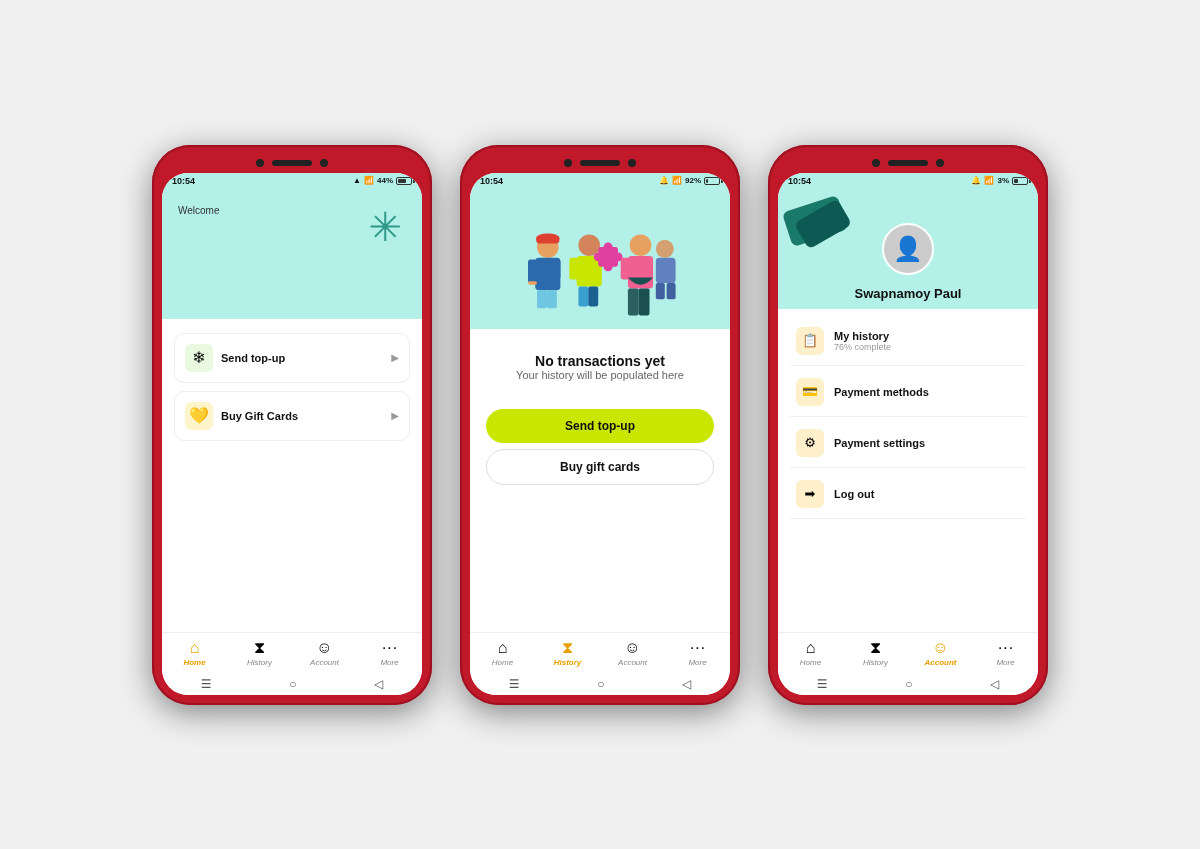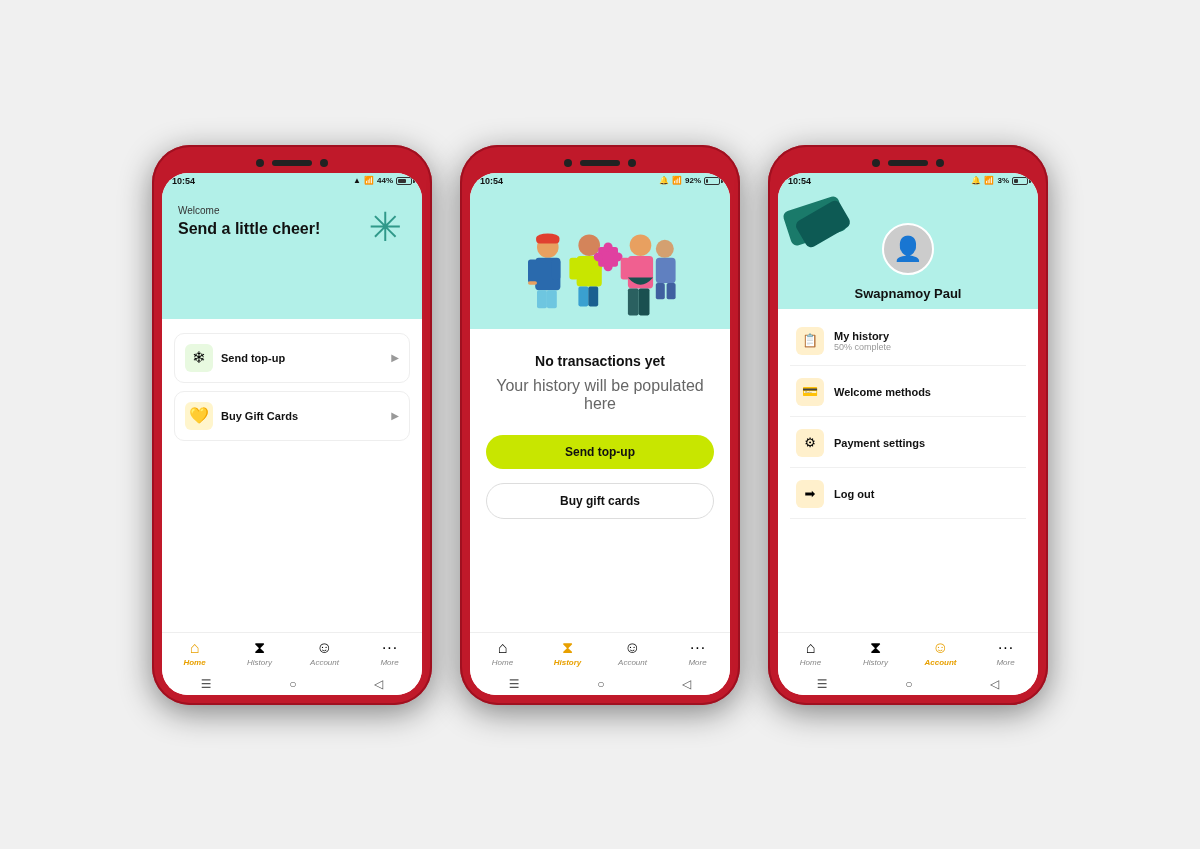--- a/index.html
+++ b/index.html
@@ -284,35 +284,35 @@
       height: 110px;
     }
 
     .history-body {
       flex: 1;
       background: #fff;
       display: flex;
       flex-direction: column;
       align-items: center;
       padding: 24px 16px 10px 16px;
-      gap: 8px;
+      gap: 0;
     }
 
     .no-transactions-title {
       font-size: 14px;
       font-weight: 700;
       color: #111;
       text-align: center;
     }
 
     .no-transactions-sub {
-      font-size: 16px;
+      font-size: 11px;
       color: #666;
       text-align: center;
-      margin-bottom: 14px;
+      margin-bottom: 28px;
     }
 
     .btn-primary {
       width: 100%;
       background: #c8e600;
       border: none;
       border-radius: 24px;
       padding: 10px;
       font-size: 12px;
       font-weight: 700;
@@ -432,21 +432,20 @@
           <span>44%</span>
           <div class="battery-icon">
             <div class="battery-fill"></div>
           </div>
         </div>
       </div>
       <div class="screen-content">
 
         <div class="home-header">
           <div class="welcome-text">Welcome</div>
-          <div class="title">Send a little cheer!</div>
           <div class="snowflake-deco">✳</div>
         </div>
 
         <div class="home-body">
           <div class="menu-item">
             <div class="menu-item-left">
               <div class="menu-icon" style="background:#e8f9e0">❄</div>
               <span class="menu-label">Send top-up</span>
             </div>
             <span class="menu-arrow">▶</span>
@@ -611,27 +610,27 @@
           <div class="avatar-circle">
             <span>👤</span>
           </div>
           <div class="user-name">Swapnamoy Paul</div>
         </div>
         <div class="account-body">
           <div class="account-menu-item">
             <div class="account-menu-icon" style="background:#fff0cc;font-size:13px;">📋</div>
             <div class="account-menu-text">
               <div class="account-menu-label">My history</div>
-              <div class="account-menu-sub">50% complete</div>
+              <div class="account-menu-sub">76% complete</div>
             </div>
           </div>
           <div class="account-menu-item">
             <div class="account-menu-icon" style="background:#fff0cc;font-size:13px;">💳</div>
             <div class="account-menu-text">
-              <div class="account-menu-label">Welcome methods</div>
+              <div class="account-menu-label">Payment methods</div>
             </div>
           </div>
           <div class="account-menu-item">
             <div class="account-menu-icon" style="background:#fff0cc;font-size:13px;">⚙</div>
             <div class="account-menu-text">
               <div class="account-menu-label">Payment settings</div>
             </div>
           </div>
           <div class="account-menu-item">
             <div class="account-menu-icon" style="background:#fff0cc;font-size:13px;">➡</div>

